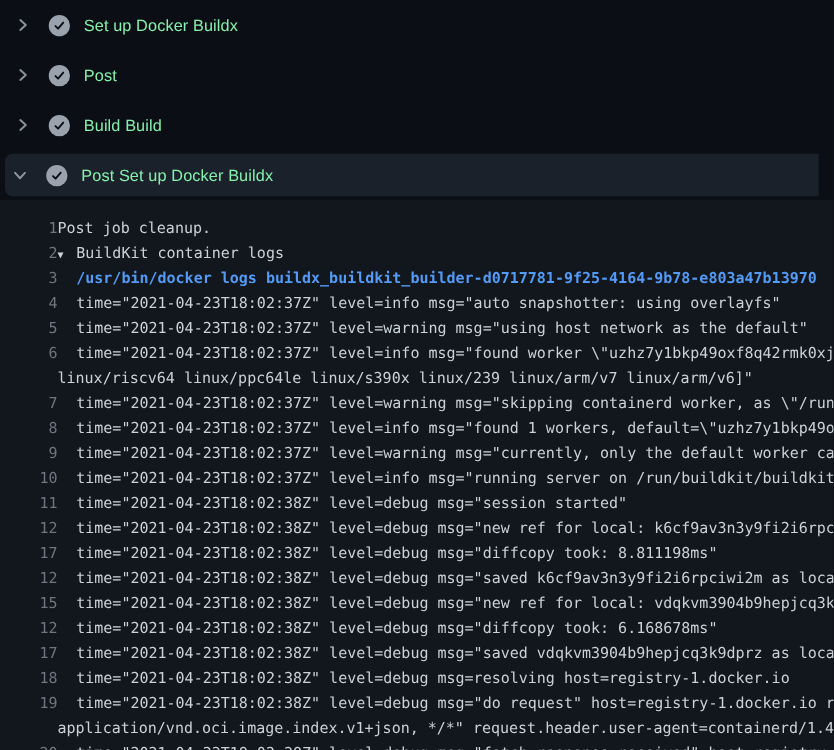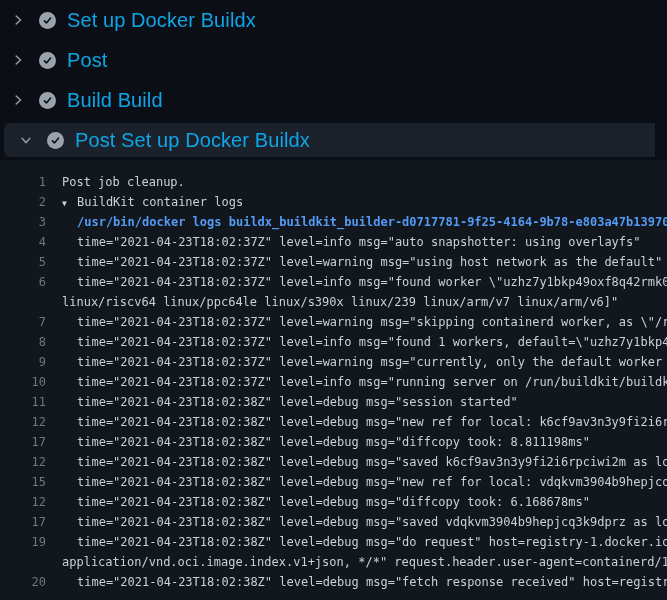--- a/index.html
+++ b/index.html
@@ -15,43 +15,43 @@
   .step-row {
     height: 40px;
     display: flex;
     align-items: center;
     padding-left: 10px;
     cursor: pointer;
   }
   .step-row.expanded {
     height: 34px;
     margin: 3px 12px 3px 4px;
-    padding-left: 14px;
+    padding-left: 4px;
     background: #1b212b;
     border-radius: 6px 0 0 6px;
   }
   .chev {
     width: 16px; height: 16px;
     display: flex; align-items: center; justify-content: center;
     flex: none;
   }
   .chev svg { display: block; }
   .chev.down svg { transform: rotate(90deg); }
   .check-circle {
     width: 17px; height: 17px;
     border-radius: 50%;
     background: #9aa3ad;
     display: flex; align-items: center; justify-content: center;
     flex: none;
     margin-left: 13px;
   }
   .step-label {
     margin-left: 11px;
-    color: #0ea5e9;
-    font-size: 20px;
+    color: #86efac;
+    font-size: 13px;
     letter-spacing: .1px;
   }
 
   
   .log-area {
     background: #12161d;
     padding-top: 12px;
     height: 440px;
     overflow: hidden;
     font-family: "DejaVu Sans Mono", "Liberation Mono", monospace;
@@ -65,21 +65,20 @@
   }
   .log-num {
     width: 46px;
     flex: none;
     text-align: right;
     color: #6e7681;
     cursor: pointer;
     user-select: none;
   }
   .log-content {
-    margin-left: 16px;
     color: #c9d1d9;
     white-space: pre;
   }
   .log-content.indent { text-indent: 15px; }
   .log-content.command { color: #539bf5; font-weight: bold; }
   .caret {
     display: inline-block;
     font-size: 8px;
     color: #c9d1d9;
     width: 15px;
@@ -157,18 +156,19 @@
         <div class="log-line"><span class="log-num">8</span><span class="log-content indent">time="2021-04-23T18:02:37Z" level=info msg="found 1 workers, default=\"uzhz7y1bkp49o</span></div>
         <div class="log-line"><span class="log-num">9</span><span class="log-content indent">time="2021-04-23T18:02:37Z" level=warning msg="currently, only the default worker ca</span></div>
         <div class="log-line"><span class="log-num">10</span><span class="log-content indent">time="2021-04-23T18:02:37Z" level=info msg="running server on /run/buildkit/buildkit</span></div>
         <div class="log-line"><span class="log-num">11</span><span class="log-content indent">time="2021-04-23T18:02:38Z" level=debug msg="session started"</span></div>
         <div class="log-line"><span class="log-num">12</span><span class="log-content indent">time="2021-04-23T18:02:38Z" level=debug msg="new ref for local: k6cf9av3n3y9fi2i6rpc</span></div>
         <div class="log-line"><span class="log-num">17</span><span class="log-content indent">time="2021-04-23T18:02:38Z" level=debug msg="diffcopy took: 8.811198ms"</span></div>
         <div class="log-line"><span class="log-num">12</span><span class="log-content indent">time="2021-04-23T18:02:38Z" level=debug msg="saved k6cf9av3n3y9fi2i6rpciwi2m as loca</span></div>
         <div class="log-line"><span class="log-num">15</span><span class="log-content indent">time="2021-04-23T18:02:38Z" level=debug msg="new ref for local: vdqkvm3904b9hepjcq3k</span></div>
         <div class="log-line"><span class="log-num">12</span><span class="log-content indent">time="2021-04-23T18:02:38Z" level=debug msg="diffcopy took: 6.168678ms"</span></div>
         <div class="log-line"><span class="log-num">17</span><span class="log-content indent">time="2021-04-23T18:02:38Z" level=debug msg="saved vdqkvm3904b9hepjcq3k9dprz as loca</span></div>
+        <div class="log-line"><span class="log-num">18</span><span class="log-content indent">time="2021-04-23T18:02:38Z" level=debug msg=resolving host=registry-1.docker.io</span></div>
         <div class="log-line"><span class="log-num">19</span><span class="log-content indent">time="2021-04-23T18:02:38Z" level=debug msg="do request" host=registry-1.docker.io r</span></div>
         <div class="log-line"><span class="log-num"></span><span class="log-content">application/vnd.oci.image.index.v1+json, */*" request.header.user-agent=containerd/1.4</span></div>
         <div class="log-line"><span class="log-num">20</span><span class="log-content indent">time="2021-04-23T18:02:38Z" level=debug msg="fetch response received" host=registry-</span></div>
       </div>
   </div>
 </div>
 
 </body></html>

